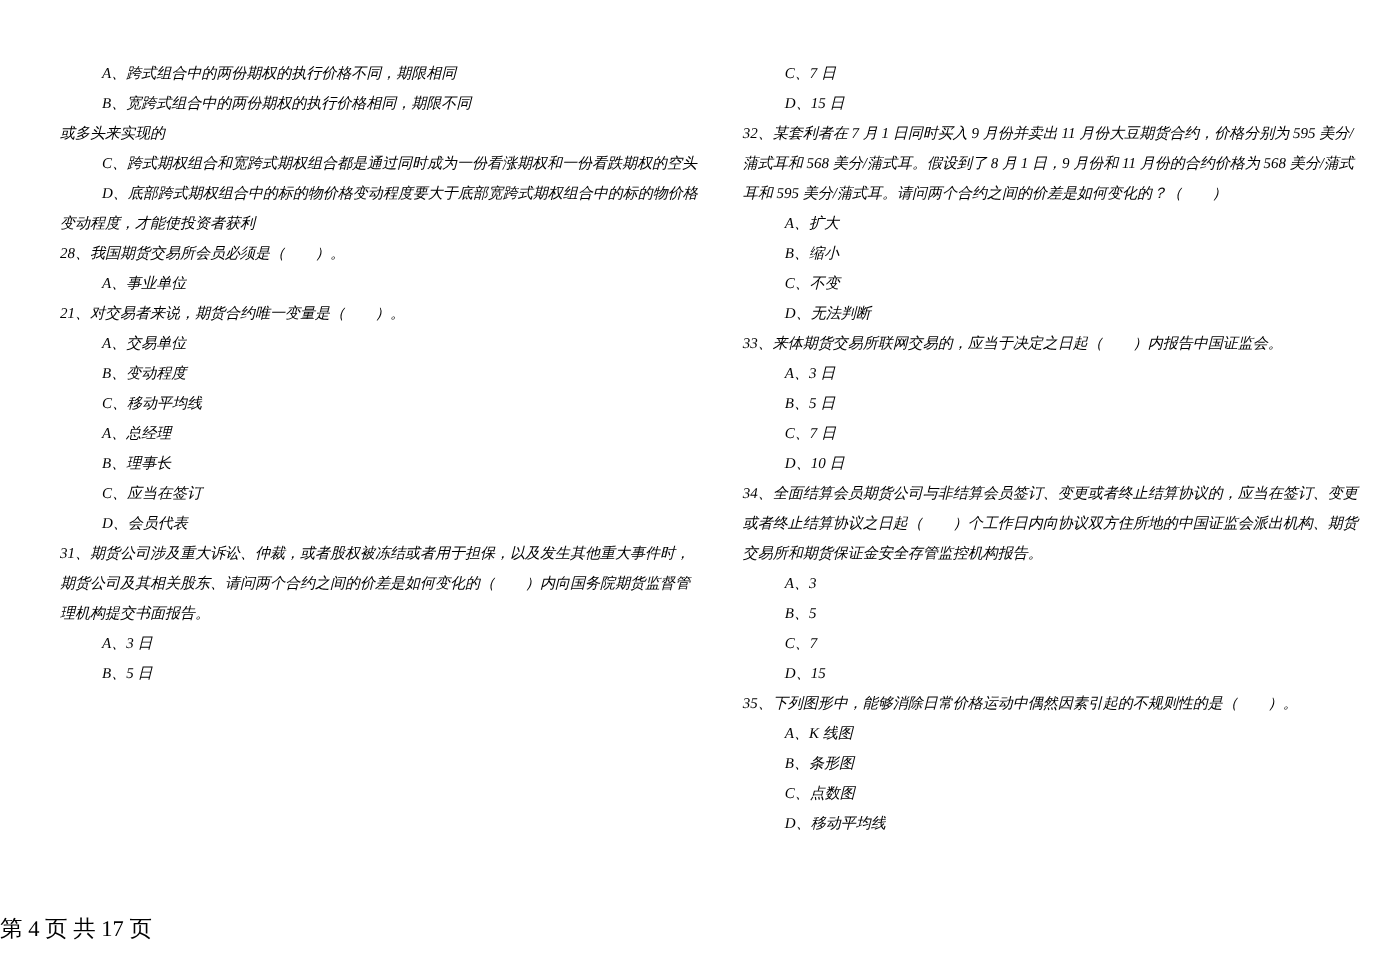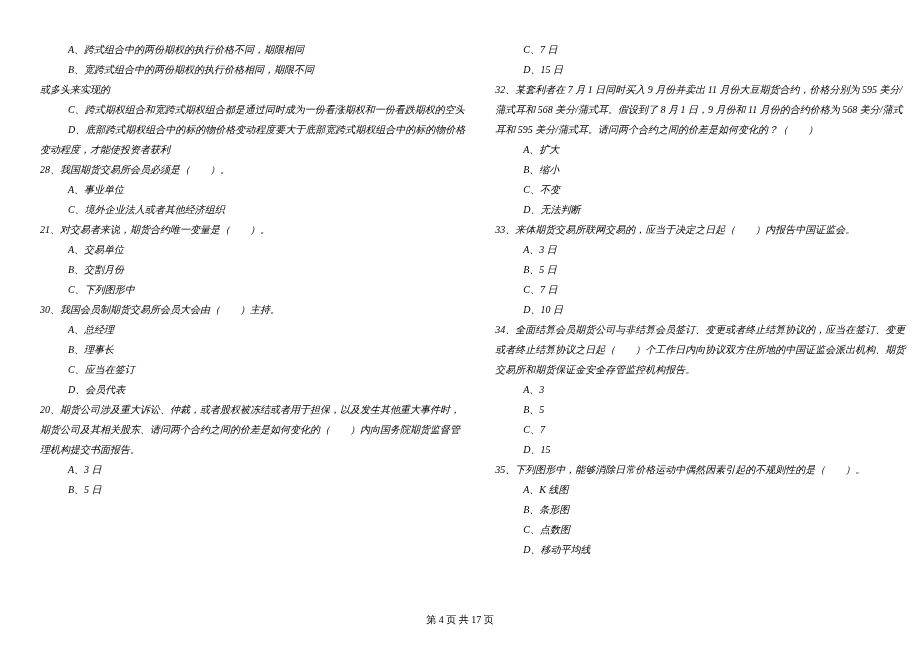--- a/index.html
+++ b/index.html
@@ -19,51 +19,49 @@
     .col {
       flex: 1;
       font-size: 10px;
       line-height: 2.0;
       color: #000;
       font-style: italic;
     }
     .line { white-space: nowrap; }
     .indent1 { padding-left: 28px; }
     .footer {
-      text-align: center;
-      font-size: 10px;
+      text-align: left;
+      font-size: 15px;
       color: #000;
       height: 30px;
       line-height: 20px;
     }
   </style>
 </head>
 <body>
 
 <div class="page">
   <div class="col">
     <div class="line indent1">A、跨式组合中的两份期权的执行价格不同，期限相同</div>
     <div class="line indent1">B、宽跨式组合中的两份期权的执行价格相同，期限不同</div>
     <div class="line">或多头来实现的</div>
     <div class="line indent1">C、跨式期权组合和宽跨式期权组合都是通过同时成为一份看涨期权和一份看跌期权的空头</div>
     <div class="line indent1">D、底部跨式期权组合中的标的物价格变动程度要大于底部宽跨式期权组合中的标的物价格</div>
     <div class="line">变动程度，才能使投资者获利</div>
     <div class="line">28、我国期货交易所会员必须是（　　）。</div>
     <div class="line indent1">A、事业单位</div>
-    <div class="line indent1">C、境外企业法人或者其他经济组织</div>
     <div class="line">21、对交易者来说，期货合约唯一变量是（　　）。</div>
     <div class="line indent1">A、交易单位</div>
-    <div class="line indent1">B、交割月份</div>
-    <div class="line indent1">C、下列图形中</div>
-    <div class="line">30、我国会员制期货交易所会员大会由（　　）主持。</div>
+    <div class="line indent1">B、变动程度</div>
+    <div class="line indent1">C、移动平均线</div>
     <div class="line indent1">A、总经理</div>
     <div class="line indent1">B、理事长</div>
     <div class="line indent1">C、应当在签订</div>
     <div class="line indent1">D、会员代表</div>
-    <div class="line">20、期货公司涉及重大诉讼、仲裁，或者股权被冻结或者用于担保，以及发生其他重大事件时，</div>
+    <div class="line">31、期货公司涉及重大诉讼、仲裁，或者股权被冻结或者用于担保，以及发生其他重大事件时，</div>
     <div class="line">期货公司及其相关股东、请问两个合约之间的价差是如何变化的（　　）内向国务院期货监督管</div>
     <div class="line">理机构提交书面报告。</div>
     <div class="line indent1">A、3 日</div>
     <div class="line indent1">B、5 日</div>
   </div>
 
   <div class="col">
     <div class="line indent1">C、7 日</div>
     <div class="line indent1">D、15 日</div>
     <div class="line">32、某套利者在 7 月 1 日同时买入 9 月份并卖出 11 月份大豆期货合约，价格分别为 595 美分/</div>

